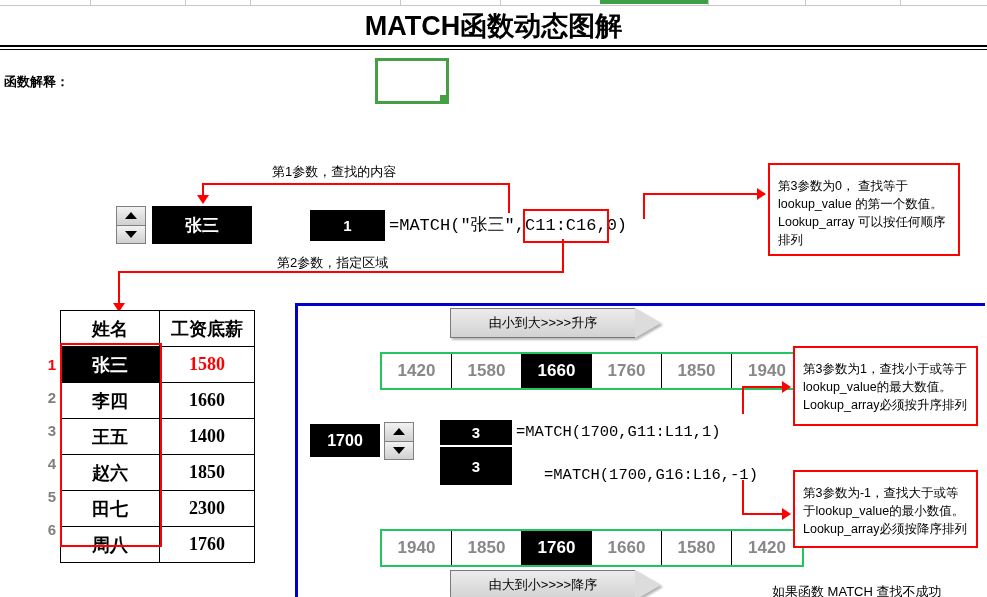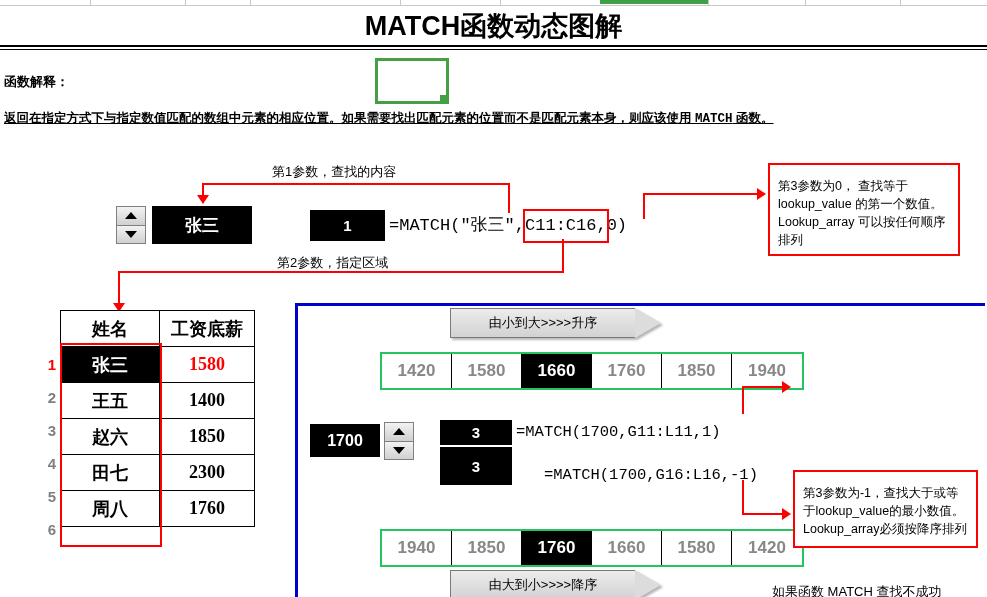--- a/index.html
+++ b/index.html
@@ -208,21 +208,20 @@
     <div class="colsep" style="left:900px"></div>
   </div>
 
   <div class="abs title">MATCH函数动态图解</div>
   <div class="abs rule1"></div>
   <div class="abs rule2"></div>
 
   <div class="abs explain-label">函数解释：</div>
   <div class="abs greenbox"></div>
   <div class="abs greenhandle"></div>
-  <div class="abs explain-text"><span>返回在指定方式下与指定数值匹配的数组中元素的相应位置。如果需要找出匹配元素的位置而不是匹配元素本身，则应该使用 </span><span class="mono">MATCH</span><span> 函数。</span></div>
 
   <div class="abs lbl-p1">第1参数，查找的内容</div>
 
   <div class="rl rh" style="left:202px;top:183px;width:308px;"></div>
   <div class="rl rv" style="left:202px;top:183px;height:14px;"></div>
   <div class="rl rv" style="left:508px;top:183px;height:30px;"></div>
   <div class="arrow-dn" style="left:197px;top:195px;"></div>
 
   <div class="abs spin1">
     <div class="spin">
@@ -254,20 +253,24 @@
   <div class="abs tbl">
     <table>
       <tbody>
           <tr>
         <th class="th-cell c-name">姓名</th>
         <th class="th-cell c-sal">工资底薪</th>
       </tr>
       <tr>
         <td class="c-name sel">张三</td>
         <td class="c-sal hot">1580</td>
+      </tr>
+      <tr>
+        <td class="c-name">李四</td>
+        <td class="c-sal">1660</td>
       </tr>
       <tr>
         <td class="c-name">王五</td>
         <td class="c-sal">1400</td>
       </tr>
       <tr>
         <td class="c-name">赵六</td>
         <td class="c-sal">1850</td>
       </tr>
       <tr>
@@ -331,20 +334,21 @@
     </div>
   </div>
   <div class="abs blackbox bb-r1">3</div>
   <div class="abs blackbox bb-r2">3</div>
   <div class="abs formula2">=MATCH(1700,G11:L11,1)</div>
   <div class="abs formula3">=MATCH(1700,G16:L16,-1)</div>
 
   <div class="rl rv" style="left:742px;top:386px;height:28px;"></div>
   <div class="rl rh" style="left:742px;top:386px;width:42px;"></div>
   <div class="arrow-rt" style="left:782px;top:381px;"></div>
+  <div class="abs note note2">第3参数为1，查找小于或等于lookup_value的最大数值。Lookup_array必须按升序排列</div>
 
   <div class="rl rv" style="left:742px;top:480px;height:35px;"></div>
   <div class="rl rh" style="left:742px;top:513px;width:42px;"></div>
   <div class="arrow-rt" style="left:782px;top:508px;"></div>
   <div class="abs note note3">第3参数为-1，查找大于或等于lookup_value的最小数值。Lookup_array必须按降序排列</div>
 
   <div class="abs bottom-text">如果函数 MATCH 查找不成功</div>
 
 </div>
 

